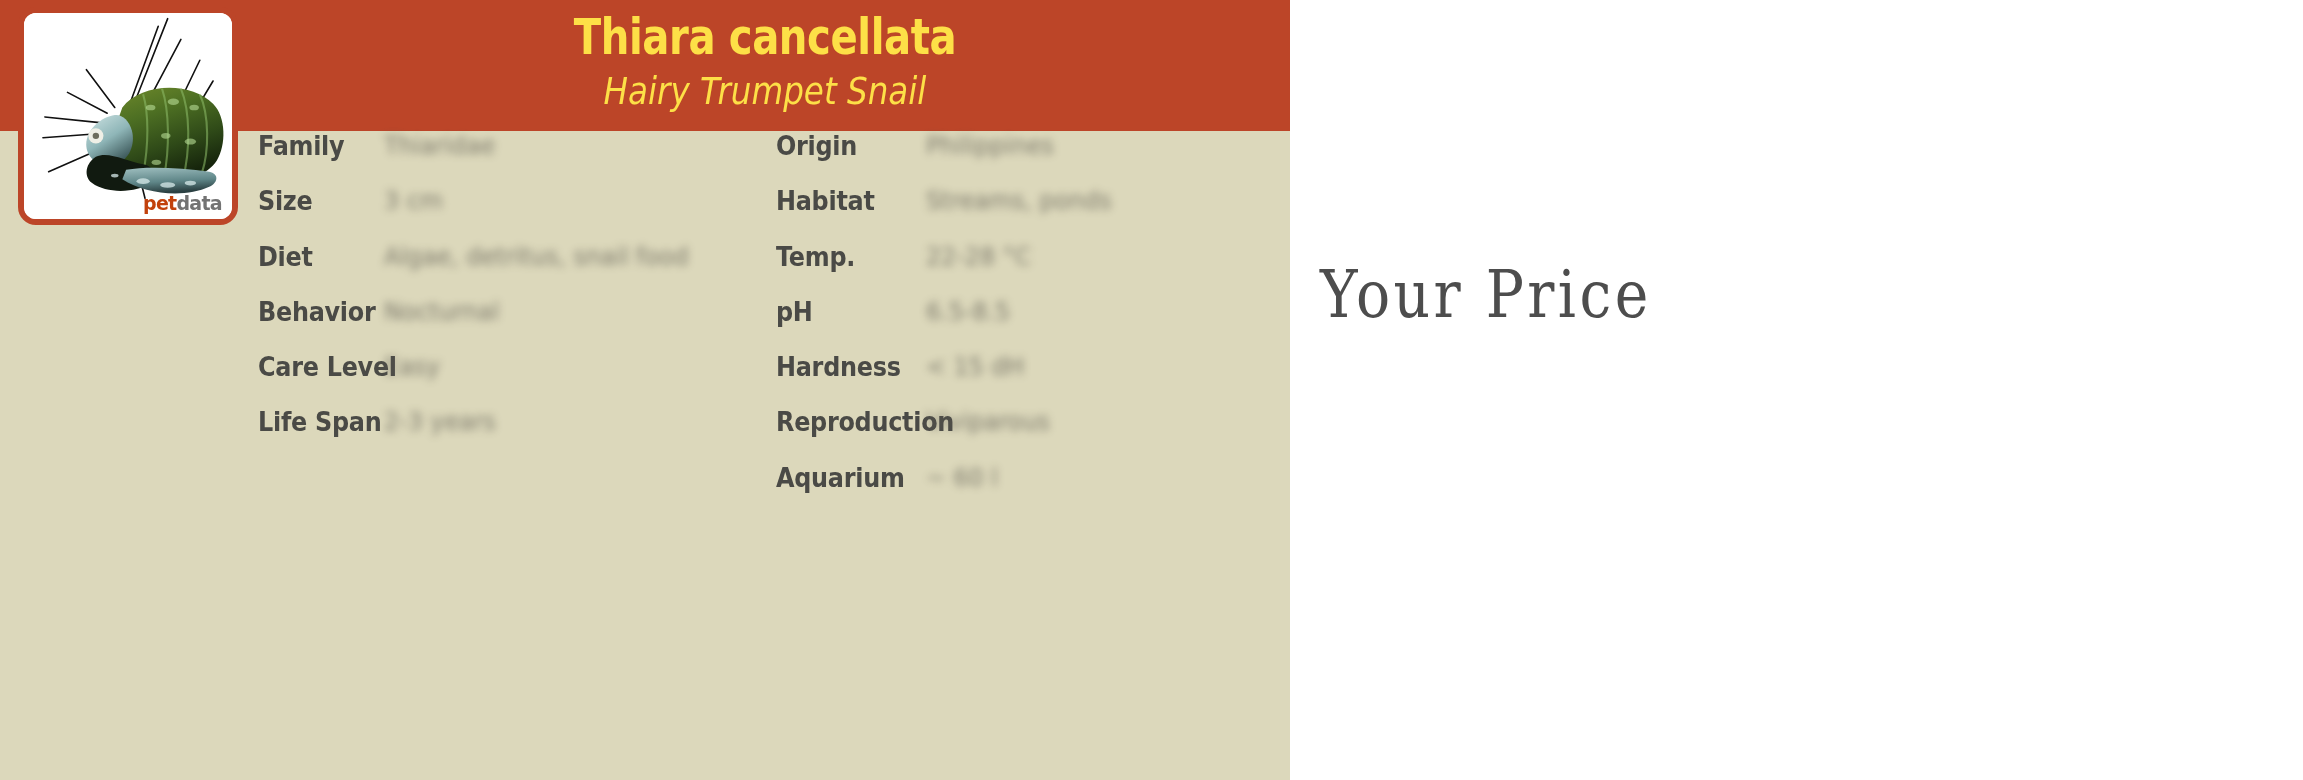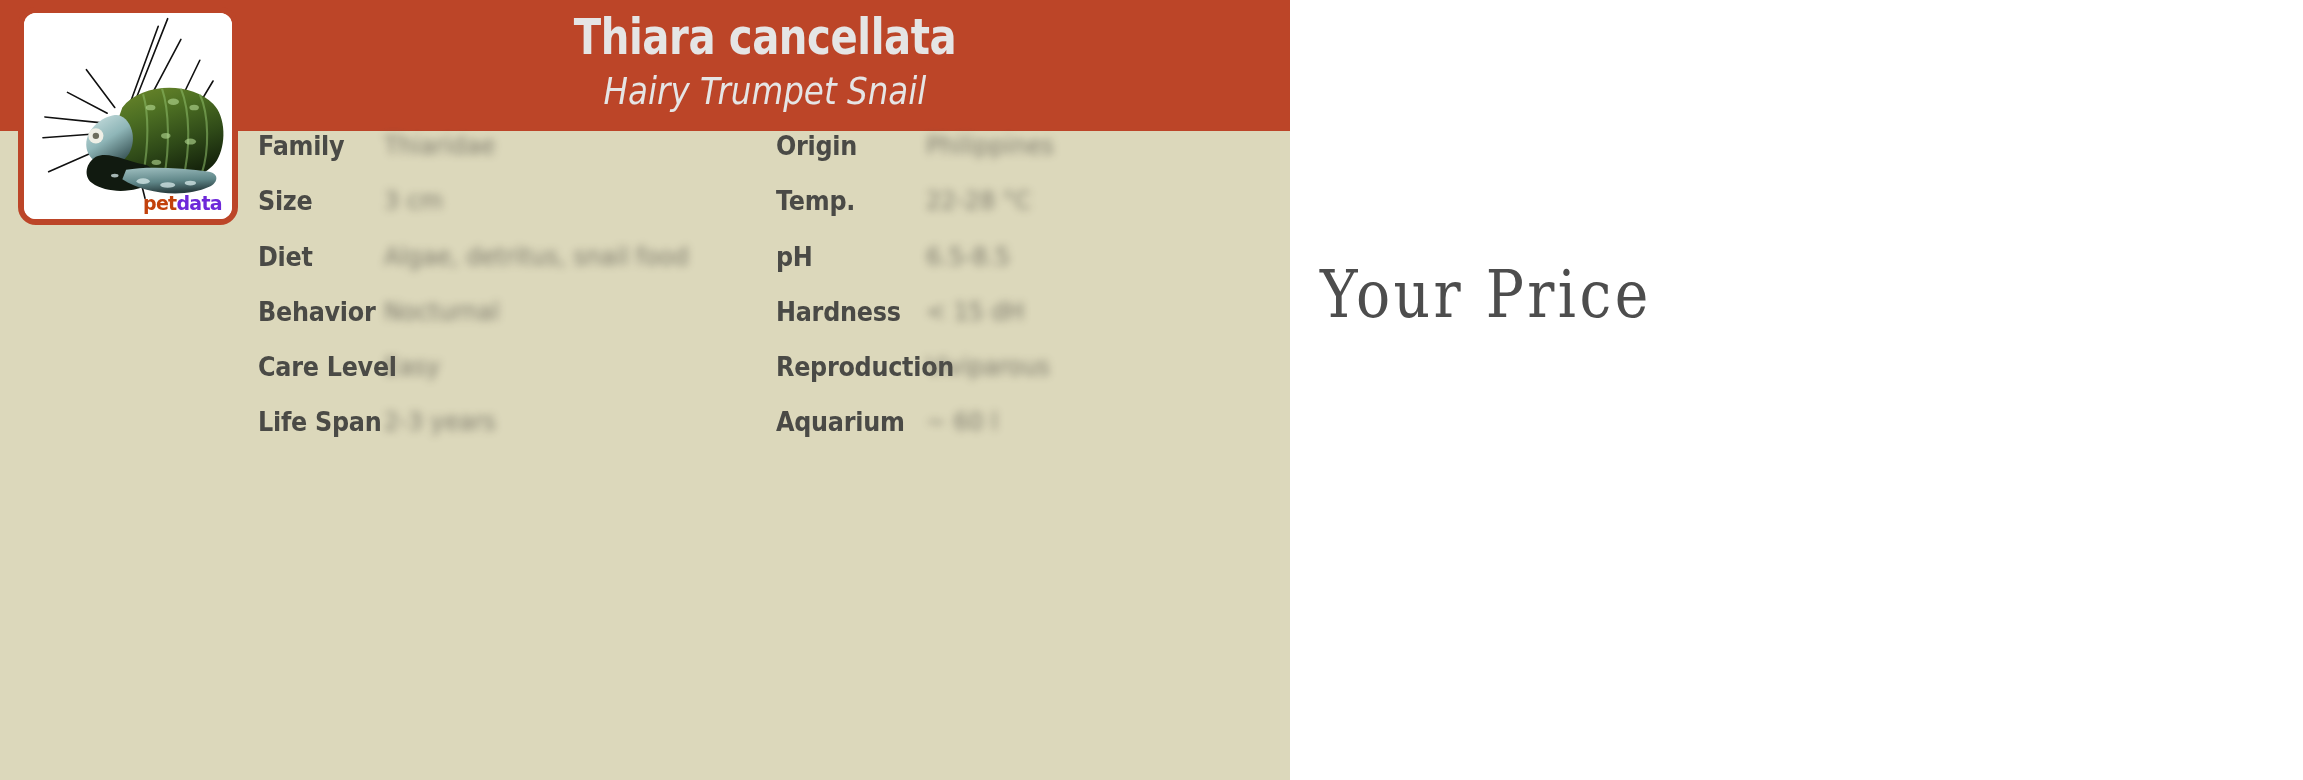--- a/index.html
+++ b/index.html
@@ -37,21 +37,21 @@
     width: 1290px;
     height: 131px;
     background: #bc4528;
   }
   .title-block {
     position: absolute;
     left: 240px;
     top: 8px;
     width: 1050px;
     text-align: center;
-    color: #e5e5e5;
+    color: #fde047;
   }
   .sci-name {
     font-family: "DejaVu Sans", sans-serif;
     font-weight: bold;
     font-size: 49px;
     line-height: 60px;
     letter-spacing: -0.5px;
     transform: scaleX(0.82);
     transform-origin: center top;
     white-space: nowrap;
@@ -97,21 +97,21 @@
     right: 10px;
     bottom: 6px;
     font-family: "DejaVu Sans", sans-serif;
     font-size: 19px;
     font-weight: bold;
     letter-spacing: -0.7px;
     line-height: 20px;
     white-space: nowrap;
   }
   .petdata-logo .pd-pet { color: #c2410c; }
-  .petdata-logo .pd-data { color: #6d28d9; }
+  .petdata-logo .pd-data { color: #737373; }
 
   
   .attrs {
     position: absolute;
     left: 0;
     top: 131px;
     width: 1290px;
     height: 649px;
   }
   .col {
@@ -318,20 +318,24 @@
           <span class="attr-value">2-3 years</span>
         </div>
       </div>
 
       <div class="col col-right">
         <div class="attr-row">
           <span class="attr-label">Origin</span>
           <span class="attr-value">Philippines</span>
         </div>
         <div class="attr-row">
+          <span class="attr-label">Habitat</span>
+          <span class="attr-value">Streams, ponds</span>
+        </div>
+        <div class="attr-row">
           <span class="attr-label">Temp.</span>
           <span class="attr-value">22-28 °C</span>
         </div>
         <div class="attr-row">
           <span class="attr-label">pH</span>
           <span class="attr-value">6.5-8.5</span>
         </div>
         <div class="attr-row">
           <span class="attr-label">Hardness</span>
           <span class="attr-value">&lt; 15 dH</span>

